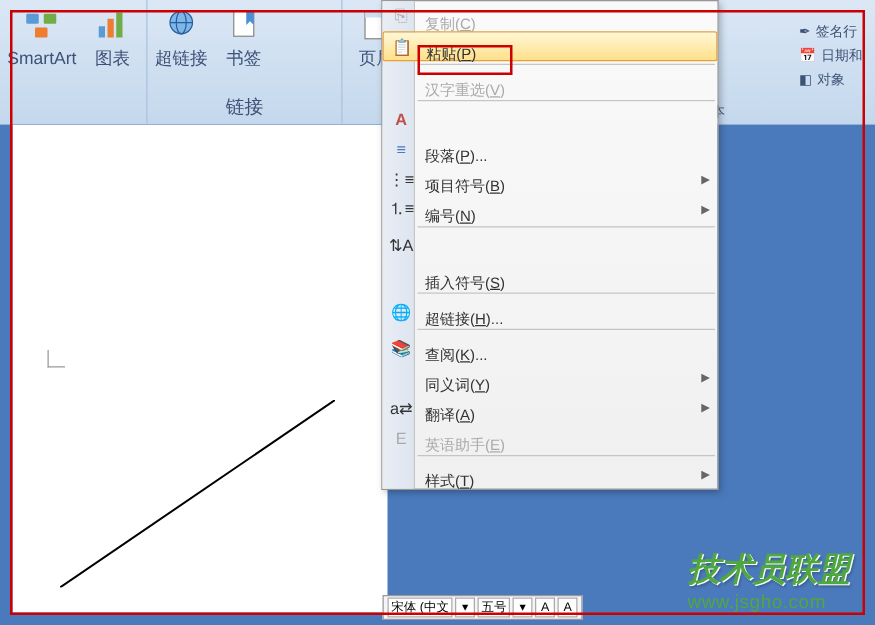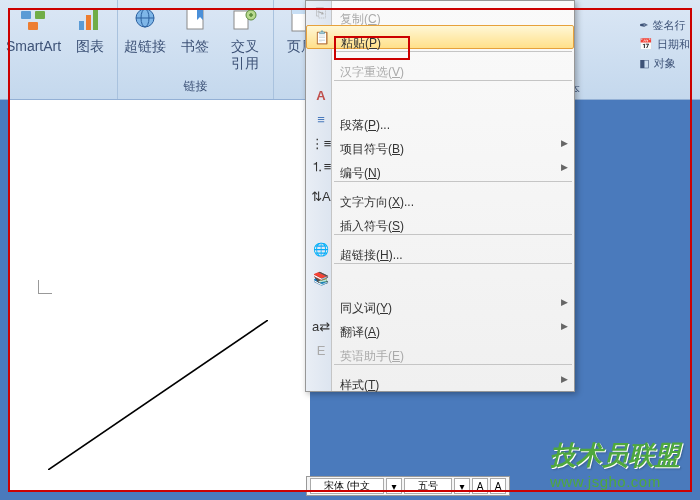--- a/index.html
+++ b/index.html
@@ -6,21 +6,21 @@
 body { width: 700px; height: 500px; background: #fff; position: relative; overflow: hidden; }
 
 .red-border { position: absolute; top: 8px; left: 8px; right: 8px; bottom: 8px; border: 2px solid #c00; pointer-events: none; z-index: 1000; }
 
 .ribbon { background: linear-gradient(to bottom, #dbe7f5, #c4d8ed); height: 100px; display: flex; border-bottom: 1px solid #93b0d5; position: relative; }
 .ribbon-group { border-right: 1px solid #a9c2de; display: flex; flex-direction: column; justify-content: space-between; padding: 4px 6px; }
 .ribbon-items { display: flex; gap: 8px; align-items: flex-start; }
 .ribbon-item { display: flex; flex-direction: column; align-items: center; gap: 2px; font-size: 14px; color: #3d5277; cursor: pointer; min-width: 42px; }
 .ribbon-icon { width: 32px; height: 32px; display: flex; align-items: center; justify-content: center; }
 .ribbon-label { text-align: center; line-height: 1.2; }
-.group-label { font-size: 12px; color: #3d5277; text-align: center; margin-top: 4px; }
+.group-label { font-size: 15px; color: #3d5277; text-align: center; margin-top: 4px; }
 
 .ribbon-right { position: absolute; right: 10px; top: 18px; font-size: 11px; color: #3d5277; }
 .ribbon-right-item { display: flex; align-items: center; gap: 4px; margin-bottom: 4px; }
 
 .document-area { background: #4a7abc; height: 400px; padding: 0; position: relative; }
 .page { background: #fff; margin: 0 0 0 10px; width: 300px; height: 390px; position: relative; }
 .corner-mark { position: absolute; left: 28px; top: 180px; width: 14px; height: 14px; border-left: 1px solid #999; border-bottom: 1px solid #999; }
 .diagonal-line { position: absolute; left: 38px; top: 220px; width: 220px; height: 150px; }
 
 .context-menu { position: absolute; left: 305px; top: 0; width: 270px; background: linear-gradient(to bottom, #fafafa, #f0f0f0); border: 1px solid #979797; box-shadow: 2px 2px 6px rgba(0,0,0,0.3); z-index: 500; }
@@ -36,21 +36,21 @@
 .paste-highlight { position: absolute; border: 2px solid #c00; z-index: 600; pointer-events: none; }
 
 .watermark { position: absolute; right: 20px; bottom: 10px; z-index: 2000; text-align: left; }
 .wm-title { font-size: 26px; font-weight: bold; color: #4fa83d; font-style: italic; text-shadow: 1px 1px 0 #fff, 2px 2px 2px rgba(0,0,0,0.2); }
 .wm-url { font-size: 15px; color: #4fa83d; font-weight: normal; letter-spacing: 0.5px; }
 
 .text-group-label { position: absolute; right: 120px; top: 82px; font-size: 11px; color: #3d5277; }
 .dropcap-label { position: absolute; right: 126px; top: 62px; font-size: 11px; color: #3d5277; }
 
 .font-bar { position: absolute; left: 306px; bottom: 4px; font-size: 11px; display: flex; align-items: center; gap: 2px; background: #f5f5f5; border: 1px solid #999; padding: 1px 3px; z-index: 400; }
-.font-bar select, .font-bar .fb-box { border: 1px solid #aaa; background: #fff; font-size: 10px; padding: 0 13px; height: 16px; }
+.font-bar select, .font-bar .fb-box { border: 1px solid #aaa; background: #fff; font-size: 10px; padding: 0 2px; height: 16px; }
 .fb-btn { width: 16px; height: 16px; border: 1px solid #aaa; background: #fff; display: inline-flex; align-items: center; justify-content: center; font-size: 10px; }
 
 u.hotkey { text-decoration: underline; }
 </style>
 </head>
 <body>
 
 <div class="ribbon">
   <div class="ribbon-group" style="width:118px">
     <div class="ribbon-items">
@@ -90,31 +90,20 @@
         <div class="ribbon-label">超链接</div>
       </div>
       <div class="ribbon-item">
         <div class="ribbon-icon">
             <svg width="26" height="28">
               <rect x="5" y="3" width="16" height="20" fill="#fff" stroke="#8a8a8a"></rect>
               <path d="M15 3 L15 14 L18 11 L21 14 L21 3 Z" fill="#4a90d9"></path>
             </svg>
           </div>
         <div class="ribbon-label">书签</div>
-      </div>
-      <div class="ribbon-item">
-        <div class="ribbon-icon">
-            <svg width="28" height="28">
-              <rect x="3" y="5" width="14" height="18" fill="#fff" stroke="#8a8a8a"></rect>
-              <circle cx="20" cy="9" r="5" fill="#b8d98f" stroke="#5a8a3a"></circle>
-              <path d="M18 9 L22 9 M20 7 L20 11" stroke="#5a8a3a" stroke-width="1.5"></path>
-            </svg>
-          </div>
-        <div class="ribbon-label" style="white-space:pre-line">交叉
-引用</div>
       </div>
     </div>
     <div class="group-label">链接</div>
   </div>
 
   <div class="ribbon-group" style="border-right:none">
     <div class="ribbon-items">
       <div class="ribbon-item">
         <div class="ribbon-icon">
             <svg width="26" height="28">
@@ -184,34 +173,34 @@
     <span class="menu-item-arrow">▶</span>
   </div>
   <div class="menu-item">
     <span class="menu-item-icon">⒈≡</span>
     <span class="menu-item-text">编号(<u class="hotkey">N</u>)</span>
     <span class="menu-item-arrow">▶</span>
   </div>
   <div class="menu-sep"></div>
   <div class="menu-item">
     <span class="menu-item-icon">⇅A</span>
-    <span class="menu-item-text">文字方向(<u class="hotkey">X</u>)...</span>
   </div>
   <div class="menu-item">
     <span class="menu-item-icon"></span>
     <span class="menu-item-text">插入符号(<u class="hotkey">S</u>)</span>
   </div>
   <div class="menu-sep"></div>
   <div class="menu-item">
     <span class="menu-item-icon">🌐</span>
     <span class="menu-item-text">超链接(<u class="hotkey">H</u>)...</span>
   </div>
   <div class="menu-sep"></div>
   <div class="menu-item">
     <span class="menu-item-icon">📚</span>
+    <span class="menu-item-text">查阅(<u class="hotkey">K</u>)...</span>
   </div>
   <div class="menu-item">
     <span class="menu-item-icon"></span>
     <span class="menu-item-text">同义词(<u class="hotkey">Y</u>)</span>
     <span class="menu-item-arrow">▶</span>
   </div>
   <div class="menu-item">
     <span class="menu-item-icon">a⇄</span>
     <span class="menu-item-text">翻译(<u class="hotkey">A</u>)</span>
     <span class="menu-item-arrow">▶</span>

